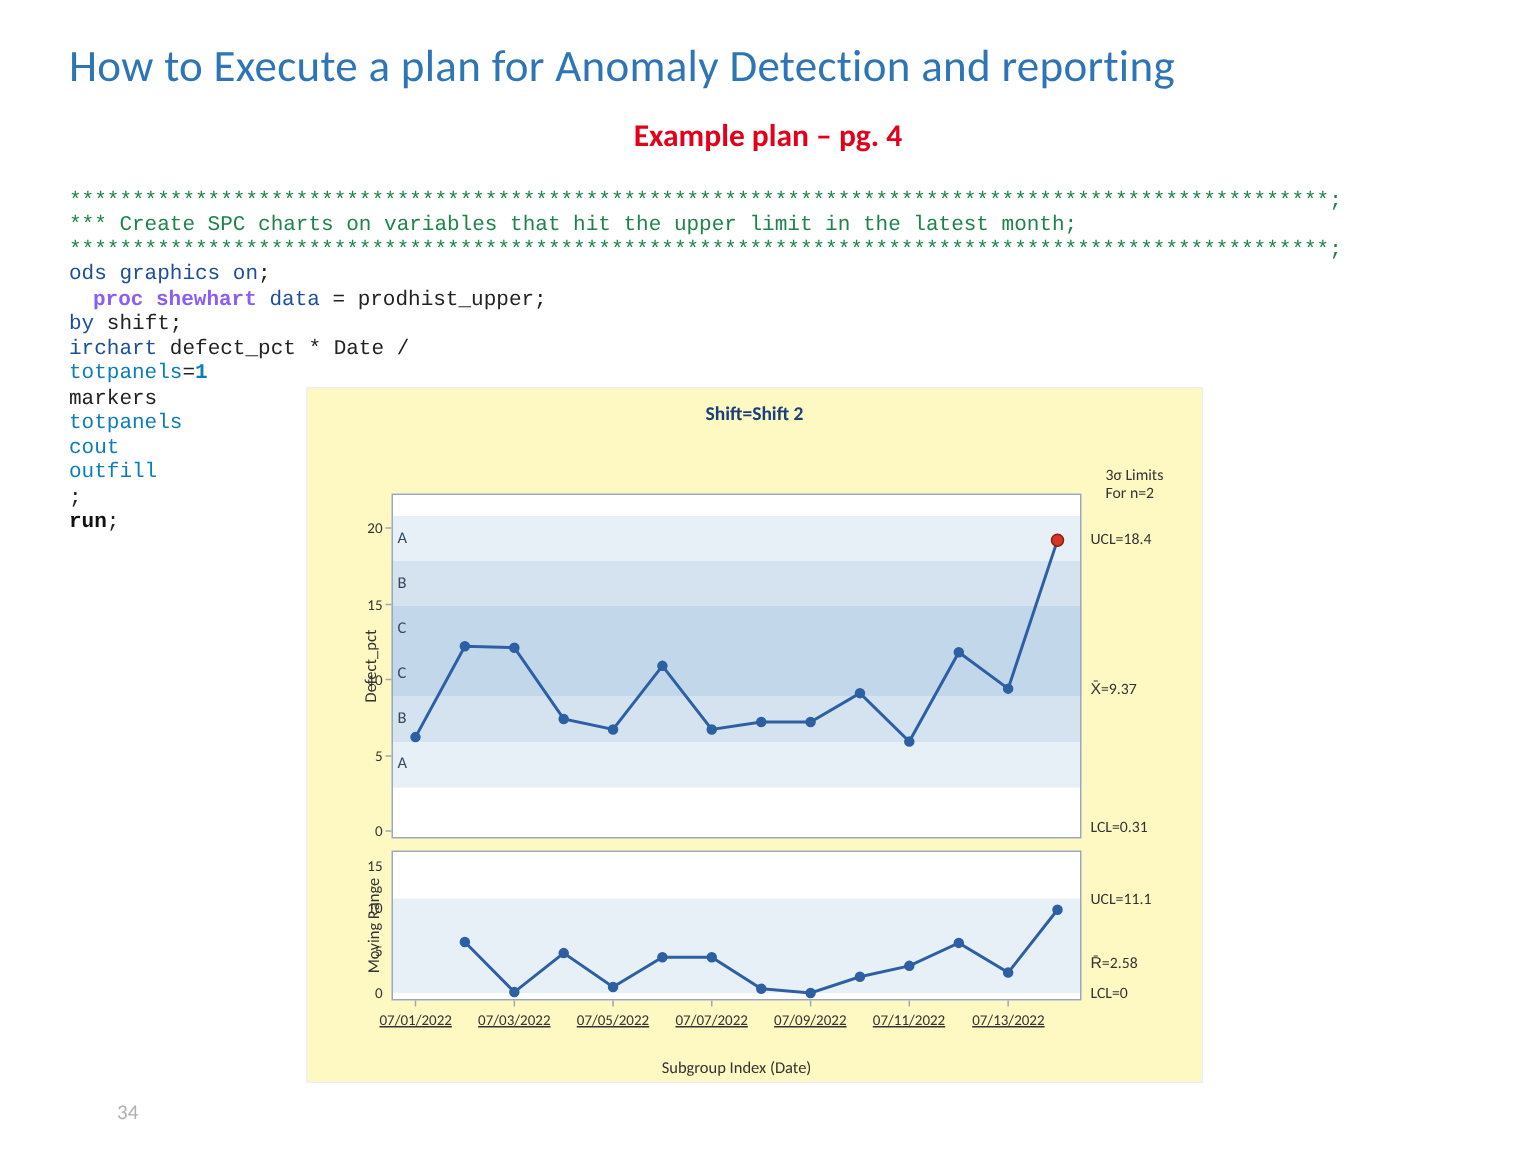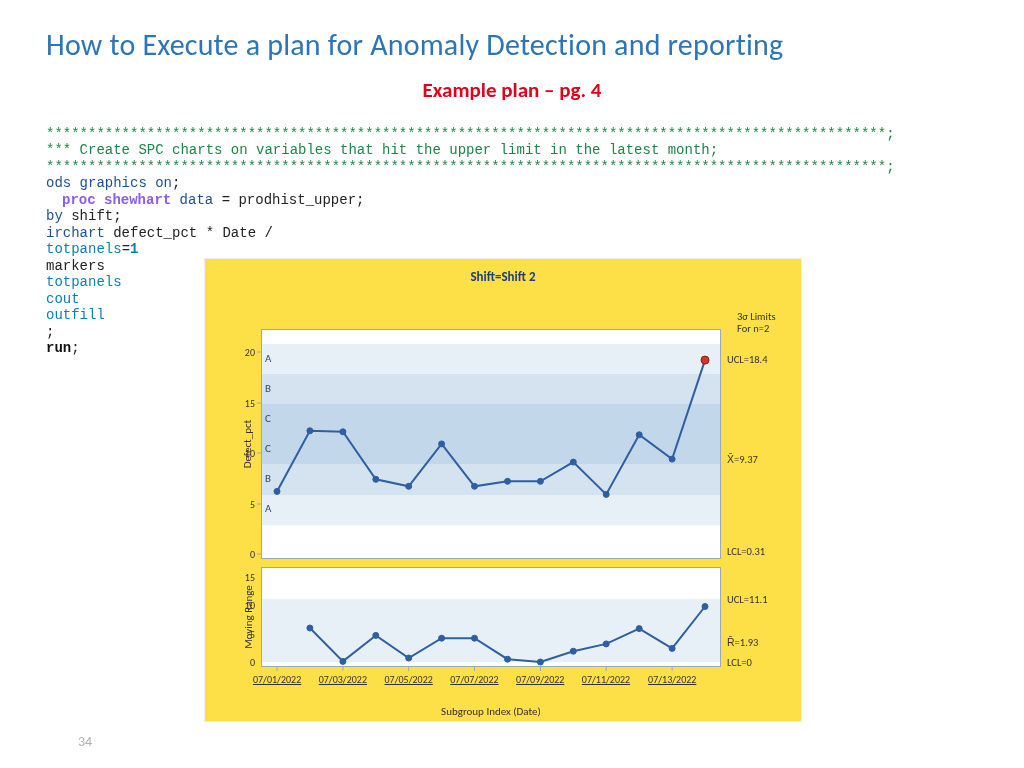--- a/index.html
+++ b/index.html
@@ -52,21 +52,21 @@
     font-size: 14px;
   }
 
   
   .chart-wrap {
     position: absolute;
     left: 204px;
     top: 258px;
     width: 598px;
     height: 464px;
-    background: #fde047;
+    background: #fef9c3;
     border: 1px solid #eee;
     box-sizing: border-box;
   }
   .chart-shift {
     text-align: center;
     color: #1B3F7A;
     font-weight: 700;
     font-size: 13px;
     padding-top: 10px;
   }
@@ -314,21 +314,21 @@
     </svg>
     <div class="panel-border"></div>
     <span class="y-axis-lbl" style="left:-44px">Moving Range</span>
 
     <span class="y-tick" style="top:95%">0</span>
     <span class="y-tick" style="top:66.7%">5</span>
     <span class="y-tick" style="top:38.3%">10</span>
     <span class="y-tick" style="top:10%">15</span>
 
     <span class="right-lbl" style="top:32%">UCL=11.1</span>
-    <span class="right-lbl" style="top:75%">R̄=1.93</span>
+    <span class="right-lbl" style="top:75%">R̄=2.58</span>
     <span class="right-lbl" style="top:95%">LCL=0</span>
 
     <span class="x-tick" style="left:3.5%">07/01/2022</span>
     <span class="x-tick" style="left:17.8%">07/03/2022</span>
     <span class="x-tick" style="left:32.1%">07/05/2022</span>
     <span class="x-tick" style="left:46.4%">07/07/2022</span>
     <span class="x-tick" style="left:60.7%">07/09/2022</span>
     <span class="x-tick" style="left:75.0%">07/11/2022</span>
     <span class="x-tick" style="left:89.4%">07/13/2022</span>
 

